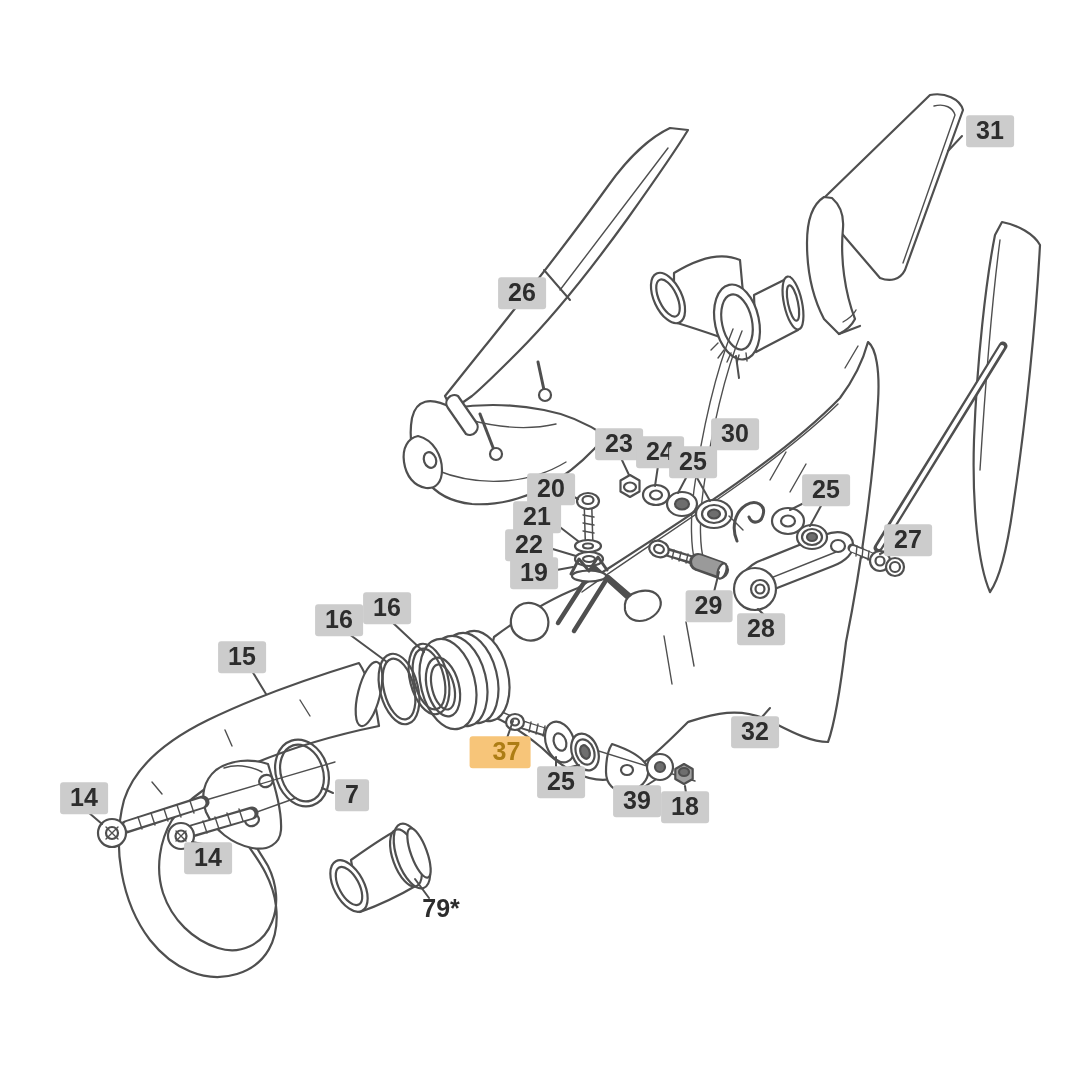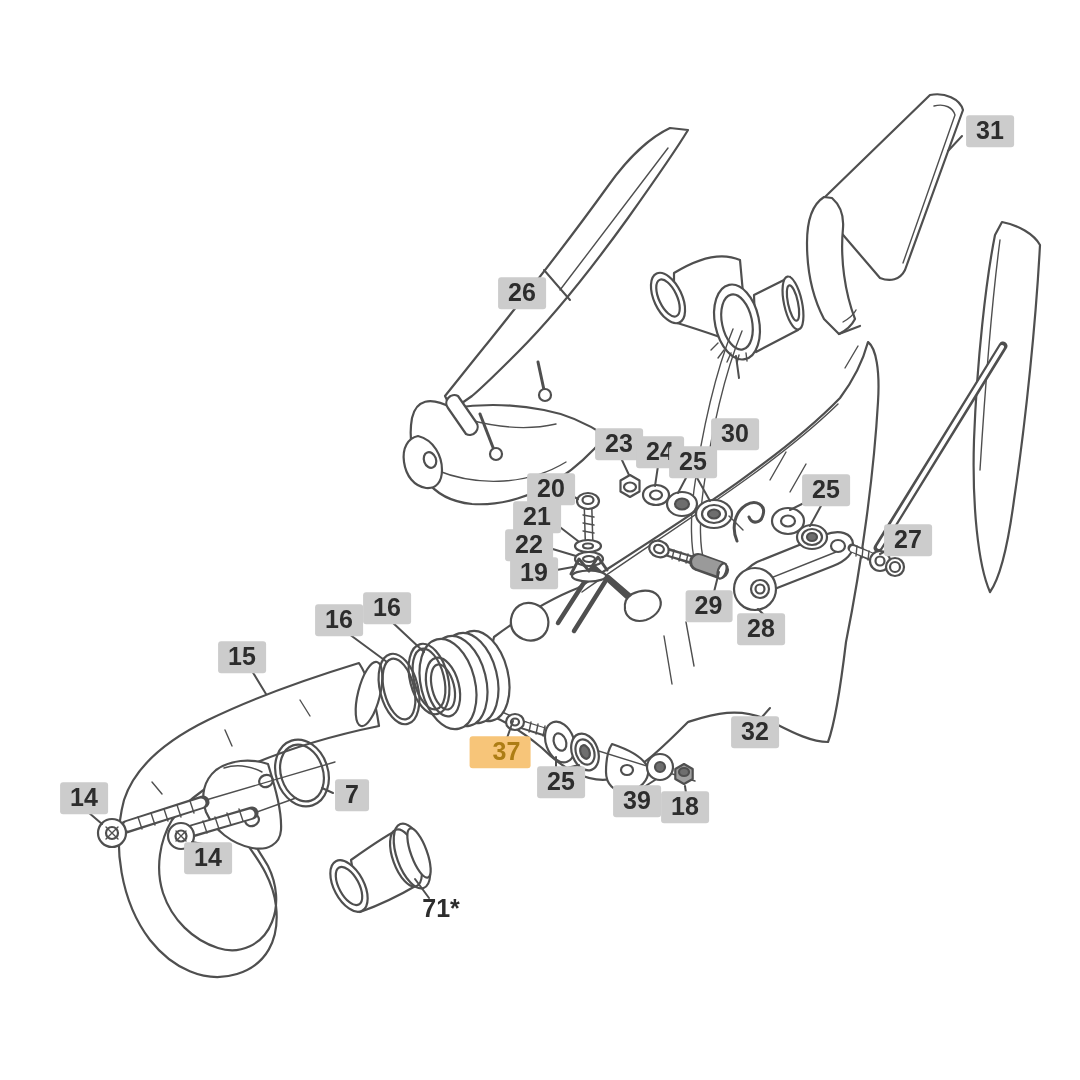--- a/index.html
+++ b/index.html
@@ -277,15 +277,15 @@
       <div class="label gray" style="left: 387px; top: 608px;">16</div>
       <div class="label gray" style="left: 242px; top: 657px;">15</div>
       <div class="label gray" style="left: 352px; top: 795px;">7</div>
       <div class="label gray" style="left: 84px; top: 798px;">14</div>
       <div class="label gray" style="left: 208px; top: 858px;">14</div>
       <div class="label gray" style="left: 755px; top: 732px;">32</div>
       <div class="label highlight" style="left: 500px; top: 752px; padding-left: 23px;">37</div>
       <div class="label gray" style="left: 561px; top: 782px;">25</div>
       <div class="label gray" style="left: 637px; top: 801px;">39</div>
       <div class="label gray" style="left: 685px; top: 807px;">18</div>
-      <div class="label plain" style="left: 441px; top: 909px;">71*</div>
+      <div class="label plain" style="left: 441px; top: 909px;">79*</div>
     </div>
 </div>
 
 </body></html>

